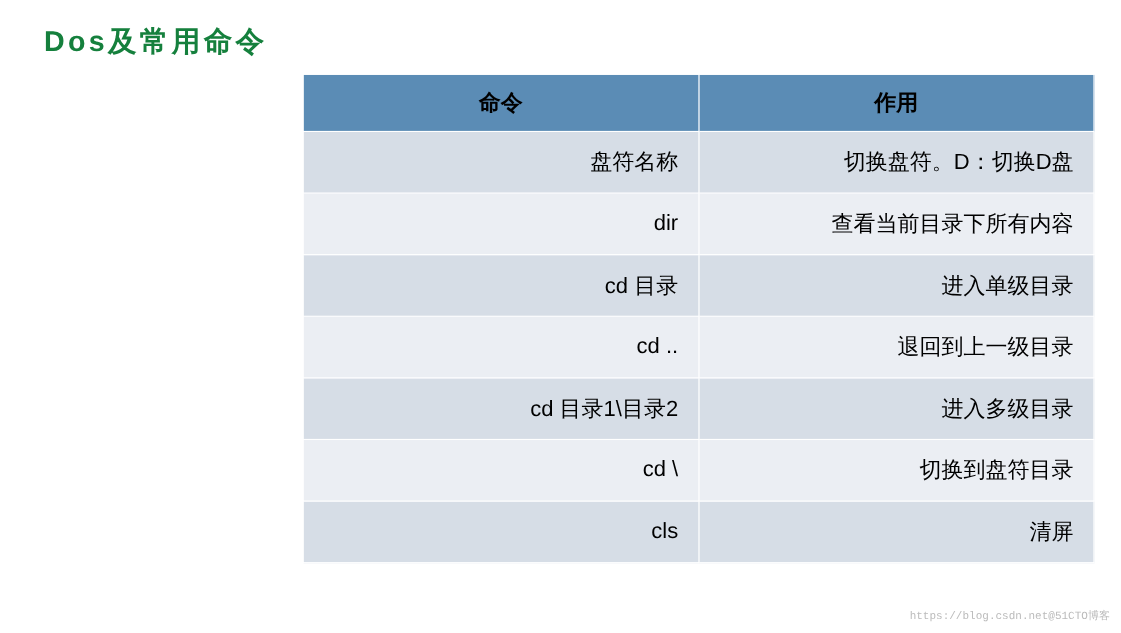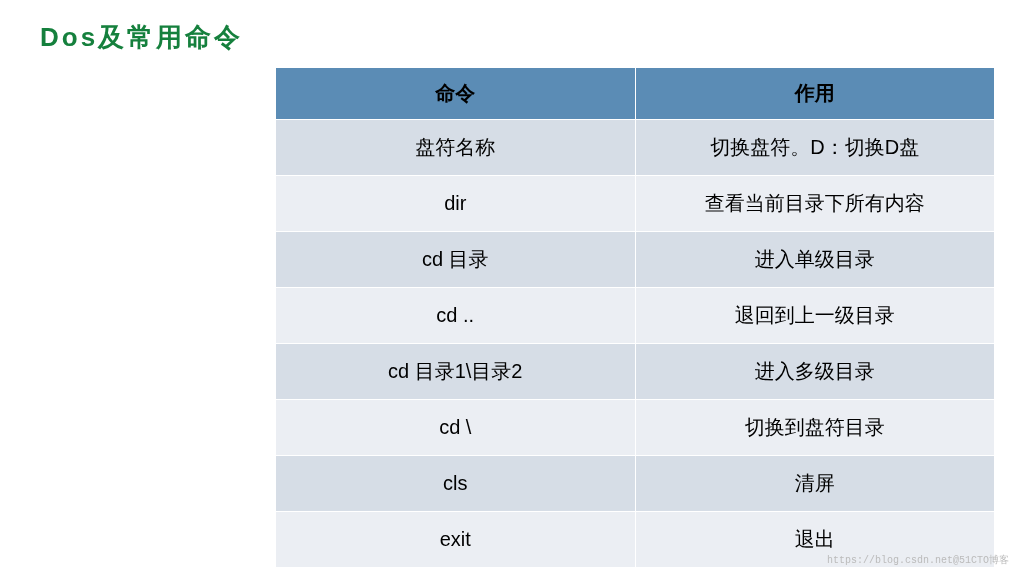--- a/index.html
+++ b/index.html
@@ -44,21 +44,21 @@
     th:first-child {
       width: 50%;
     }
     th:last-child {
       width: 50%;
     }
     td {
       font-size: 20px;
       color: #000000;
       padding: 14px 18px;
-      text-align: center;
+      text-align: right;
       border: 1px solid #ffffff;
     }
     tbody tr:nth-child(odd) td {
       background-color: #d6dde6;
     }
     tbody tr:nth-child(even) td {
       background-color: #ebeef3;
     }
     .spellcheck {
       text-decoration-style: wavy;
@@ -111,21 +111,17 @@
           <td>进入多级目录</td>
         </tr>
         <tr>
           <td>cd \</td>
           <td>切换到盘符目录</td>
         </tr>
         <tr>
           <td><span class="spellcheck">cls</span></td>
           <td>清屏</td>
         </tr>
-        <tr>
-          <td>exit</td>
-          <td>退出</td>
-        </tr>
       </tbody>
   </table>
 </div>
 
 <div class="watermark">https://blog.csdn.net@51CTO博客</div>
 
 </body></html>

